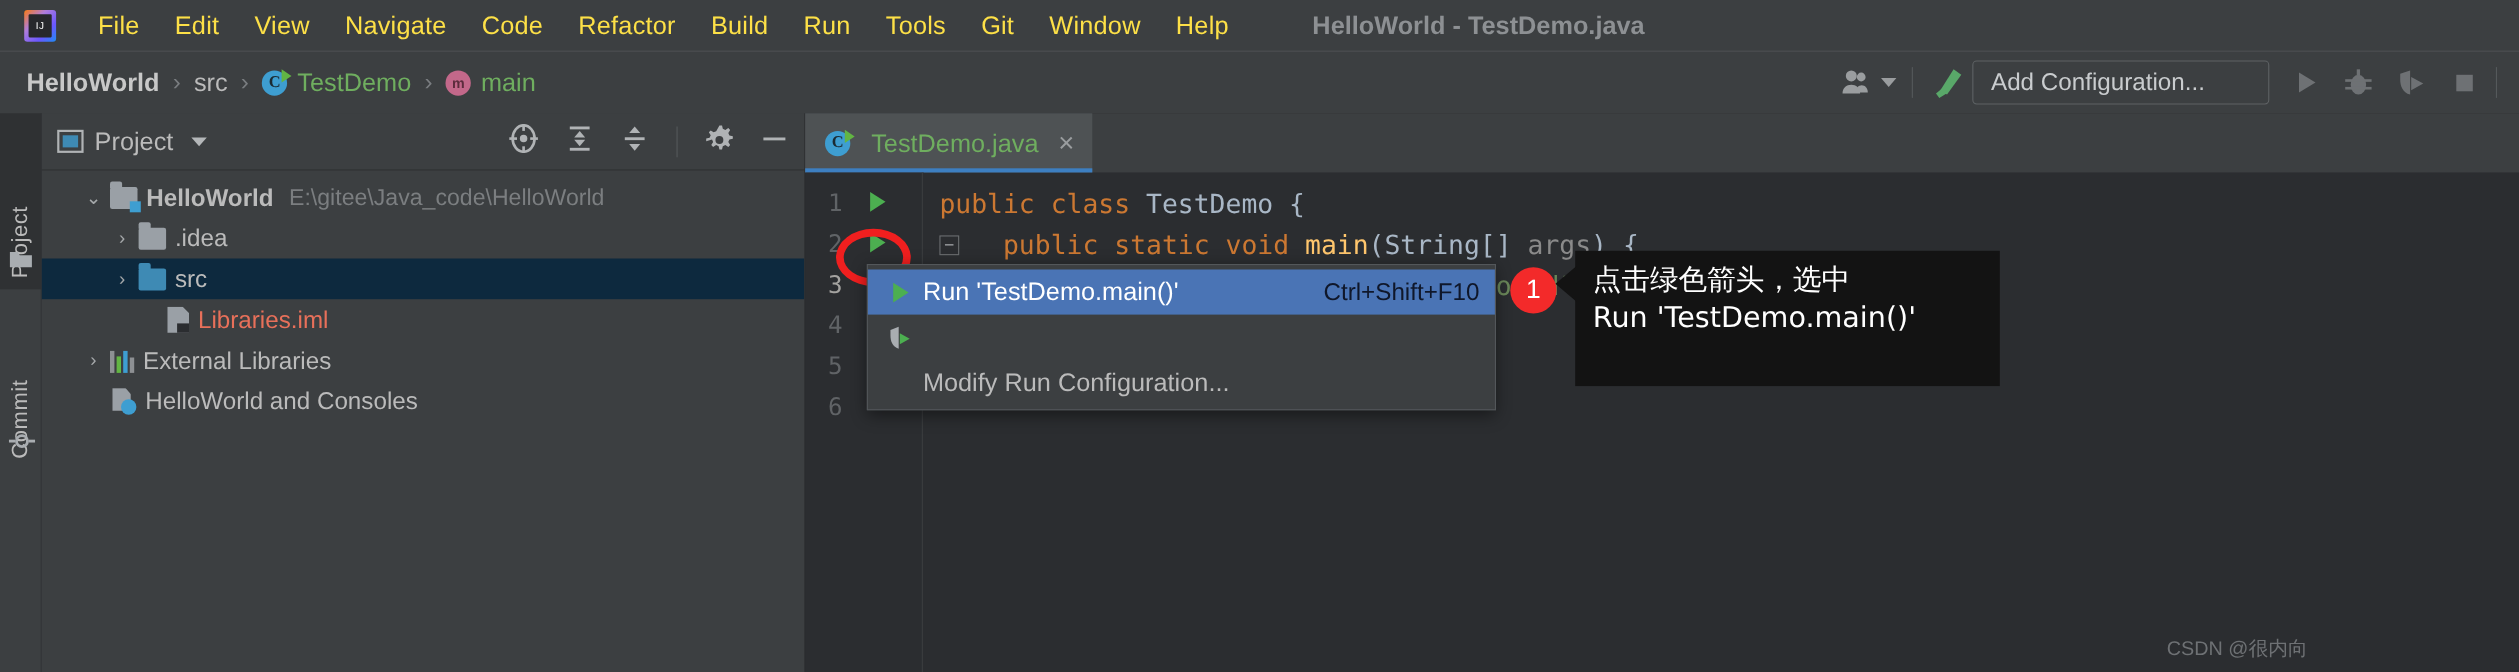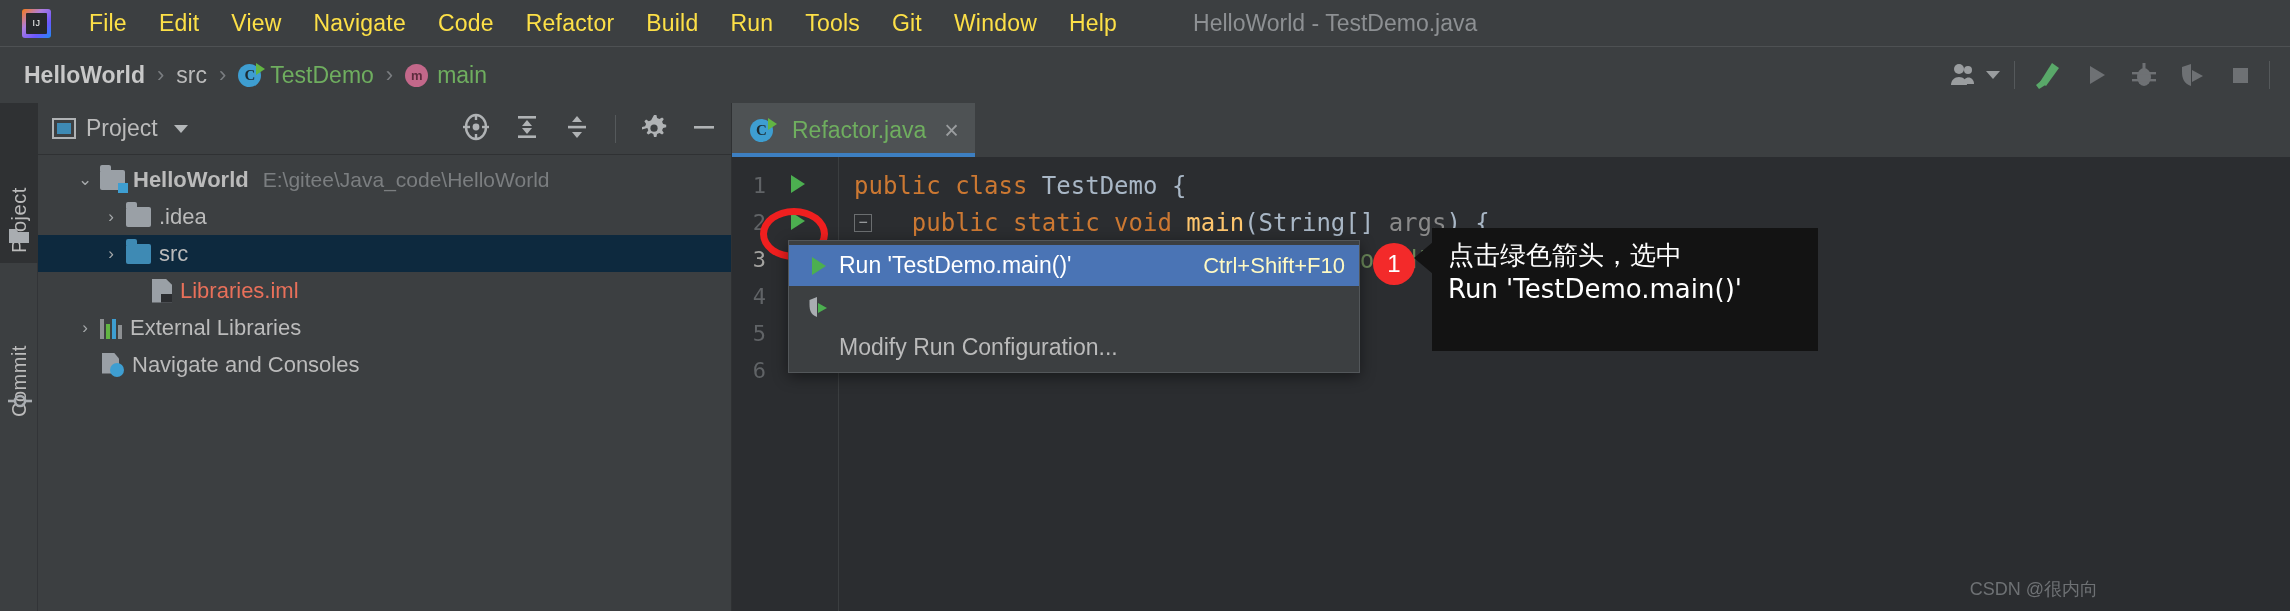--- a/index.html
+++ b/index.html
@@ -25,21 +25,21 @@
   .ij-logo .inner {
     width: 21px; height: 21px; background: #27282c; border-radius: 1px;
     color: #fff; font-size: 9px; font-family: "Liberation Sans", sans-serif;
     display: flex; align-items: center; justify-content: center; letter-spacing: .5px;
   }
   .menu-item {
     color: #fde047; font-size: 23px; padding: 2px 16px; white-space: nowrap;
     cursor: default; letter-spacing: .2px;
   }
   .win-title {
-    color: #8d9093; font-size: 23px; margin-left: 60px; white-space: nowrap;
+    color: #8d9093; font-size: 23px; margin-left: 60px; white-space: nowrap; font-weight: bold;
   }
 
   
   .navbar {
     position: absolute; left: 0; top: 46px; width: 2290px; height: 57px;
     background: #3c3f41; border-top: 1px solid #4e5153;
     display: flex; align-items: center;
   }
   .crumbs { display: flex; align-items: center; margin-left: 24px; }
   .crumb { font-size: 23px; color: #bbbbbb; white-space: nowrap; display: flex; align-items: center; }
@@ -191,21 +191,21 @@
     background: #3c3f41; border: 1px solid #53575a; z-index: 50;
     box-shadow: 0 4px 14px rgba(0,0,0,.45); padding: 4px 0;
   }
   .ctx-item {
     height: 41px; display: flex; align-items: center; padding: 0 14px;
     color: #bbbbbb; font-size: 23px; white-space: nowrap; cursor: default;
   }
   .ctx-item.sel { background: #4a74b5; color: #ffffff; }
   .ctx-ico { width: 30px; display: flex; align-items: center; justify-content: center; flex: none; }
   .ctx-label { margin-left: 6px; }
-  .ctx-short { margin-left: auto; color: #fef9c3; font-size: 22px; }
+  .ctx-short { margin-left: auto; color: #0f172a; font-size: 22px; }
 
   
   .callout {
     position: absolute; left: 1432px; top: 228px; width: 386px; height: 123px;
     background: #131313; z-index: 60; padding: 10px 16px;
     color: #ffffff; font-size: 26px; line-height: 34px;
     font-family: "DejaVu Sans", sans-serif;
   }
   .callout:before {
     content: ""; position: absolute; left: -18px; top: 14px;
@@ -274,20 +274,23 @@
           <path d="M13 22c0-4 2.6-6.5 5.5-6.5S24 18 24 22z" fill="#9a9d9f"></path>
         </svg>
         <span class="caret-d"></span>
       </div>
       <div class="tb-sep"></div>
       <div class="tb-btn">
         <svg width="34" height="34" viewBox="0 0 34 34">
           <path d="M23 5 L30 10 L17 28 L11 24 Z" fill="#59a869"></path>
           <path d="M13 22 L18 26 L10 31 L7 27 Z" fill="#59a869"></path>
         </svg>
+      </div>
+      <div class="add-config">
+        <span>Add Configuration...</span>
       </div>
       <div class="tb-btn run-ico">
         <svg width="30" height="30" viewBox="0 0 30 30">
           <path d="M9 6 L24 15 L9 24 Z" fill="#6e7174"></path>
         </svg>
       </div>
       <div class="tb-btn run-ico">
         <svg width="30" height="30" viewBox="0 0 30 30">
           <ellipse cx="15" cy="17" rx="7" ry="9" fill="#6e7174"></ellipse>
           <rect x="13.5" y="3" width="3" height="6" fill="#6e7174"></rect>
@@ -408,32 +411,32 @@
           <i style="height:14px;background:#8d9093;"></i>
         </span>
         <span class="lbl">External Libraries</span>
       </div>
       <div class="tree-row">
         <span class="arrow"></span>
         <span class="scratch-ico">
           <span class="pg"></span>
           <span class="clk"></span>
         </span>
-        <span class="lbl">Navigate and Consoles</span>
+        <span class="lbl">HelloWorld and Consoles</span>
       </div>
     </div>
   </div>
 
   <div class="divider-v"></div>
 
   <div class="editor-area">
     <div class="tabstrip">
       <div class="tab">
         <span class="ico-class">C</span>
-        <span class="tab-label">Refactor.java</span>
+        <span class="tab-label">TestDemo.java</span>
         <span class="tab-close">×</span>
       </div>
     </div>
 
     <div class="code-wrap">
       <div class="gutter">
         <div class="gline">
           <span class="gnum">1</span>
           <span class="grun">
             <svg width="26" height="26" viewBox="0 0 26 26">

